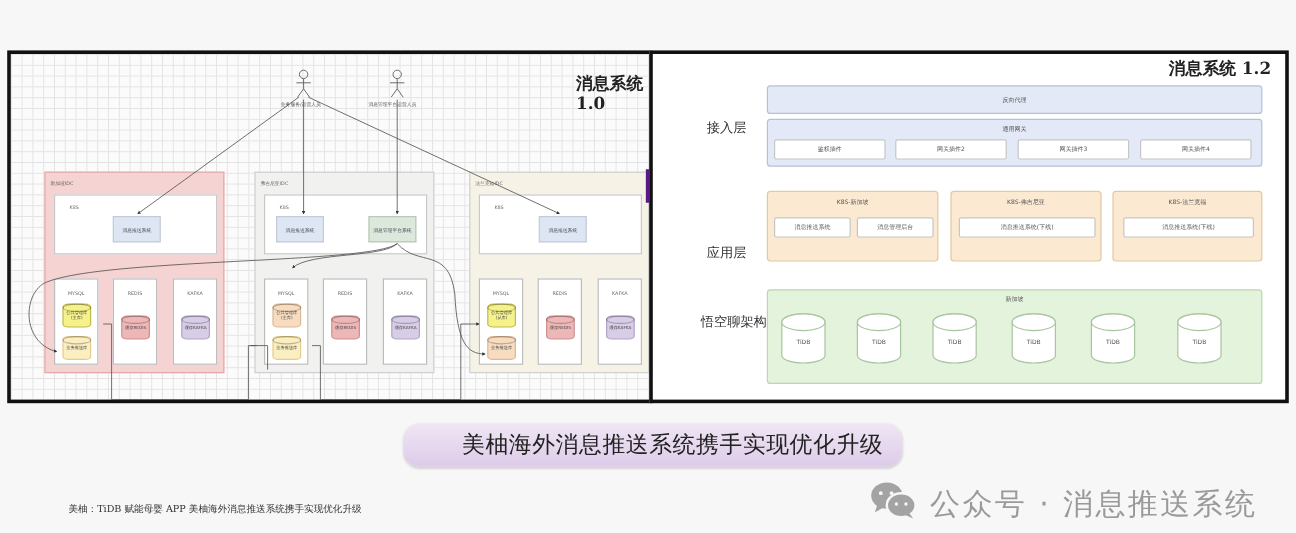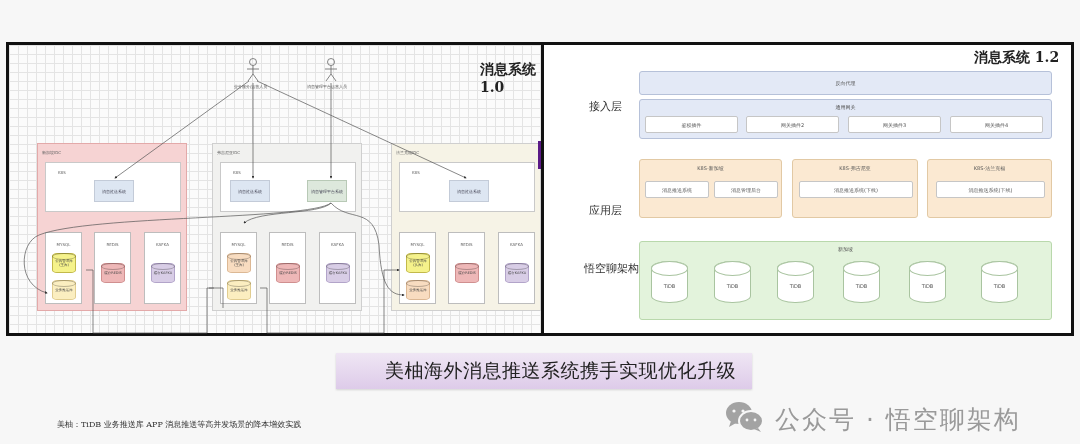--- a/index.html
+++ b/index.html
@@ -49,21 +49,21 @@
   .box-orange { background: #fbe9d2; border: 1px solid #e2c9a4; }
   .box-green { background: #e3f3dc; border: 1px solid #b9d8ac; }
   .box-title { position: absolute; left: 0; width: 100%; text-align: center; font-size: 5px; color: #555; }
   .chip { position: absolute; background: #fff; border: 1px solid #c6c6c6; border-radius: 2px; font-size: 5px; color: #555; display: flex; align-items: center; justify-content: center; }
   .tidb { position: absolute; width: 37px; height: 42px; background: #fff; border: 1px solid #a9c4a0; border-radius: 18px/7px; font-size: 5px; color: #555; display: flex; align-items: center; justify-content: center; padding-top: 8px; }
   .tidb::before { content: ""; position: absolute; left: -1px; right: -1px; top: -1px; height: 13px; border: 1px solid #a9c4a0; border-radius: 50%; background: #fff; }
   .tidb span { position: relative; }
 
   
   .caption-bar { position: absolute; left: 336px; top: 337px; width: 416px; height: 36px;
-    background: linear-gradient(#efe6f4, #ddcbe9); border-radius: 0;
+    background: linear-gradient(#efe6f4, #ddcbe9); border-radius: 14px;
     box-shadow: 0 1px 2px rgba(0,0,0,.15);
     display: flex; align-items: center; justify-content: center;
     font-family: "DejaVu Serif", serif; font-size: 19px; color: #222; letter-spacing: 0.5px; padding-left: 33px; }
   .source-line { position: absolute; left: 57px; top: 403px; font-family: "DejaVu Serif", serif; font-size: 8px; color: #333; }
   .watermark { position: absolute; left: 725px; top: 385px; display: flex; align-items: center; gap: 10px; }
   .watermark-text { font-size: 25px; color: #9a9a9a; letter-spacing: 2px; }
   .bottom-strip { position: absolute; left: 0; top: 438px; width: 1080px; height: 6px; background: #e9e9e9; }
 </style>
 </head>
 <body>
@@ -238,32 +238,32 @@
           <span>TiDB</span>
         </div>
       <div class="tidb" style="left:341px; top:19px;">
           <span>TiDB</span>
         </div>
     </div>
   </div>
 
   <div class="caption-bar">美柚海外消息推送系统携手实现优化升级</div>
 
-  <div class="source-line">美柚：TiDB 业务推送库 APP 消息推送等高并发场景的降本增效实践</div>
+  <div class="source-line">美柚：TiDB 赋能母婴 APP 美柚海外消息推送系统携手实现优化升级</div>
 
   <div class="watermark">
     <span>
       <svg width="40" height="32" viewBox="0 0 40 32">
         <ellipse cx="14" cy="12" rx="13" ry="11" fill="#a3a3a3"></ellipse>
         <path d="M6,20 L4,26 L11,22 Z" fill="#a3a3a3"></path>
         <ellipse cx="26" cy="20" rx="12" ry="10" fill="#a3a3a3" stroke="#f7f7f7" stroke-width="2"></ellipse>
         <path d="M33,27 L36,31 L29,28 Z" fill="#a3a3a3"></path>
         <circle cx="9" cy="10" r="1.6" fill="#f7f7f7"></circle>
           <circle cx="18" cy="10" r="1.6" fill="#f7f7f7"></circle>
         <circle cx="22" cy="19" r="1.4" fill="#f7f7f7"></circle>
           <circle cx="30" cy="19" r="1.4" fill="#f7f7f7"></circle>
       </svg>
     </span>
-    <span class="watermark-text">公众号 · 悟空聊架构</span>
+    <span class="watermark-text">公众号 · 消息推送系统</span>
   </div>
 
   <div class="bottom-strip"></div>
 </div>
 
 </body></html>

